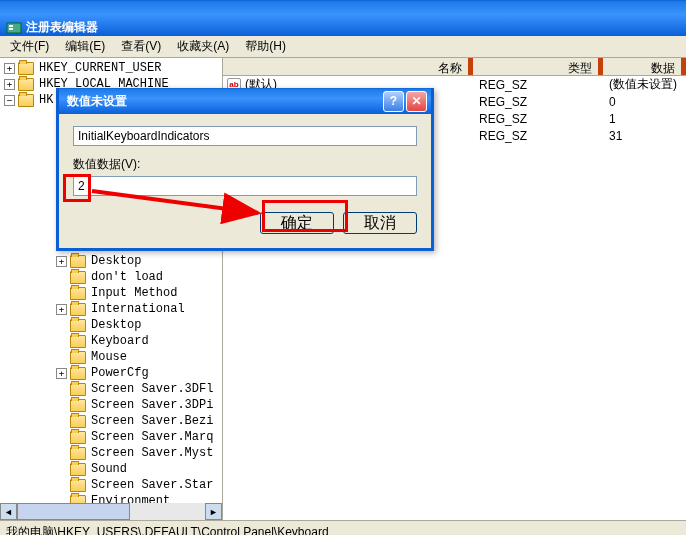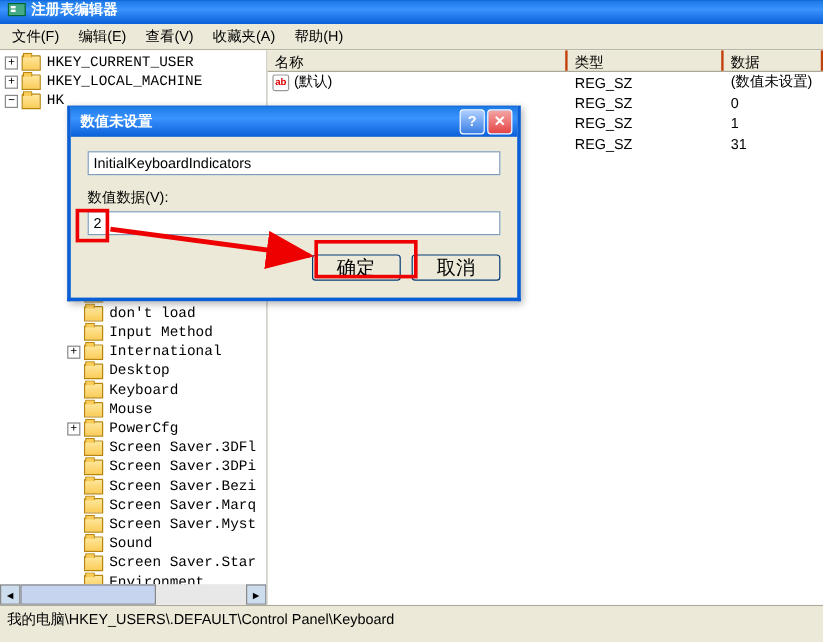--- a/index.html
+++ b/index.html
@@ -1,32 +1,32 @@
 <!DOCTYPE html>
 <html><head>
 <meta charset="utf-8">
 <style>
 * { box-sizing: border-box; margin: 0; padding: 0; }
 body { font-family: "SimSun", "Microsoft YaHei", Tahoma, sans-serif; font-size: 12px; background: #ece9d8; width: 686px; height: 535px; overflow: hidden; position: relative; }
-.title-bar { background: linear-gradient(to bottom, #0a5fd7, #1e7be5 5%, #3a93ff 40%, #0a5fd7); color: #fff; height: 20px; display: flex; align-items: flex-start; padding: 0 6px; font-weight: bold; }
+.title-bar { background: linear-gradient(to bottom, #0a5fd7, #1e7be5 5%, #3a93ff 40%, #0a5fd7); color: #fff; height: 36px; display: flex; align-items: flex-end; padding: 0 6px; font-weight: bold; }
 .title-bar .title-icon { width: 16px; height: 16px; margin-right: 4px; display: inline-flex; align-items: center; justify-content: center; }
 .menu-bar { background: #ece9d8; height: 22px; display: flex; align-items: center; padding: 0 4px; gap: 4px; border-bottom: 1px solid #aca899; }
 .menu-bar span { padding: 2px 6px; cursor: default; }
 .content { display: flex; height: 462px; background: #fff; }
 .tree-panel { width: 223px; border-right: 1px solid #aca899; overflow: hidden; position: relative; background: #fff; }
 .tree { padding: 2px 0 2px 4px; font-family: "Courier New", monospace; font-size: 12px; color: #000; background: #fff; height: 100%; overflow: hidden; }
 .tree-node { display: flex; align-items: center; height: 16px; white-space: nowrap; }
 .tree-exp { width: 11px; height: 11px; border: 1px solid #888; display: inline-flex; align-items: center; justify-content: center; font-size: 9px; line-height: 9px; margin-right: 2px; background: #fff; cursor: pointer; font-family: monospace; }
 .tree-blank { width: 13px; display: inline-block; }
 .tree-folder { width: 16px; height: 13px; background: linear-gradient(to bottom, #ffe79c, #facd5a); border: 1px solid #b8860b; border-radius: 1px 1px 0 0; margin: 0 3px 0 1px; display: inline-block; position: relative; }
 .tree-folder::before { content: ""; position: absolute; top: -3px; left: 0; width: 6px; height: 3px; background: #facd5a; border: 1px solid #b8860b; border-bottom: none; border-radius: 1px 1px 0 0; }
 .tree-label { padding: 0 2px; }
 .list-panel { flex: 1; background: #fff; position: relative; }
 .list-header { display: flex; background: #ece9d8; height: 18px; border-bottom: 1px solid #aca899; font-family: "SimSun", sans-serif; }
-.list-header div { padding: 2px 6px; border-right: 2px solid #c2410c; }
+.list-header div { padding: 2px 6px; border-right: 5px solid #c2410c; text-align: right; }
 .col-name { width: 250px; }
 .col-type { width: 130px; }
 .col-data { flex: 1; }
 .list-row { display: flex; height: 17px; align-items: center; }
 .list-row .cell-name { width: 250px; padding-left: 4px; display: flex; align-items: center; gap: 4px; }
 .list-row .cell-type { width: 130px; padding-left: 6px; }
 .list-row .cell-data { flex: 1; padding-left: 6px; }
 .val-icon { width: 14px; height: 14px; border: 1px solid #999; background: #fff; display: inline-flex; align-items: center; justify-content: center; font: bold 8px Arial; color: #d00; border-radius: 2px; }
 .status-bar { height: 22px; background: #ece9d8; border-top: 1px solid #aca899; padding: 3px 6px; font-size: 12px; }
 .dialog { position: absolute; left: 56px; top: 88px; width: 378px; background: #ece9d8; border: 3px solid #0a5fd7; border-top: none; box-shadow: 2px 2px 6px rgba(0,0,0,0.3); }

